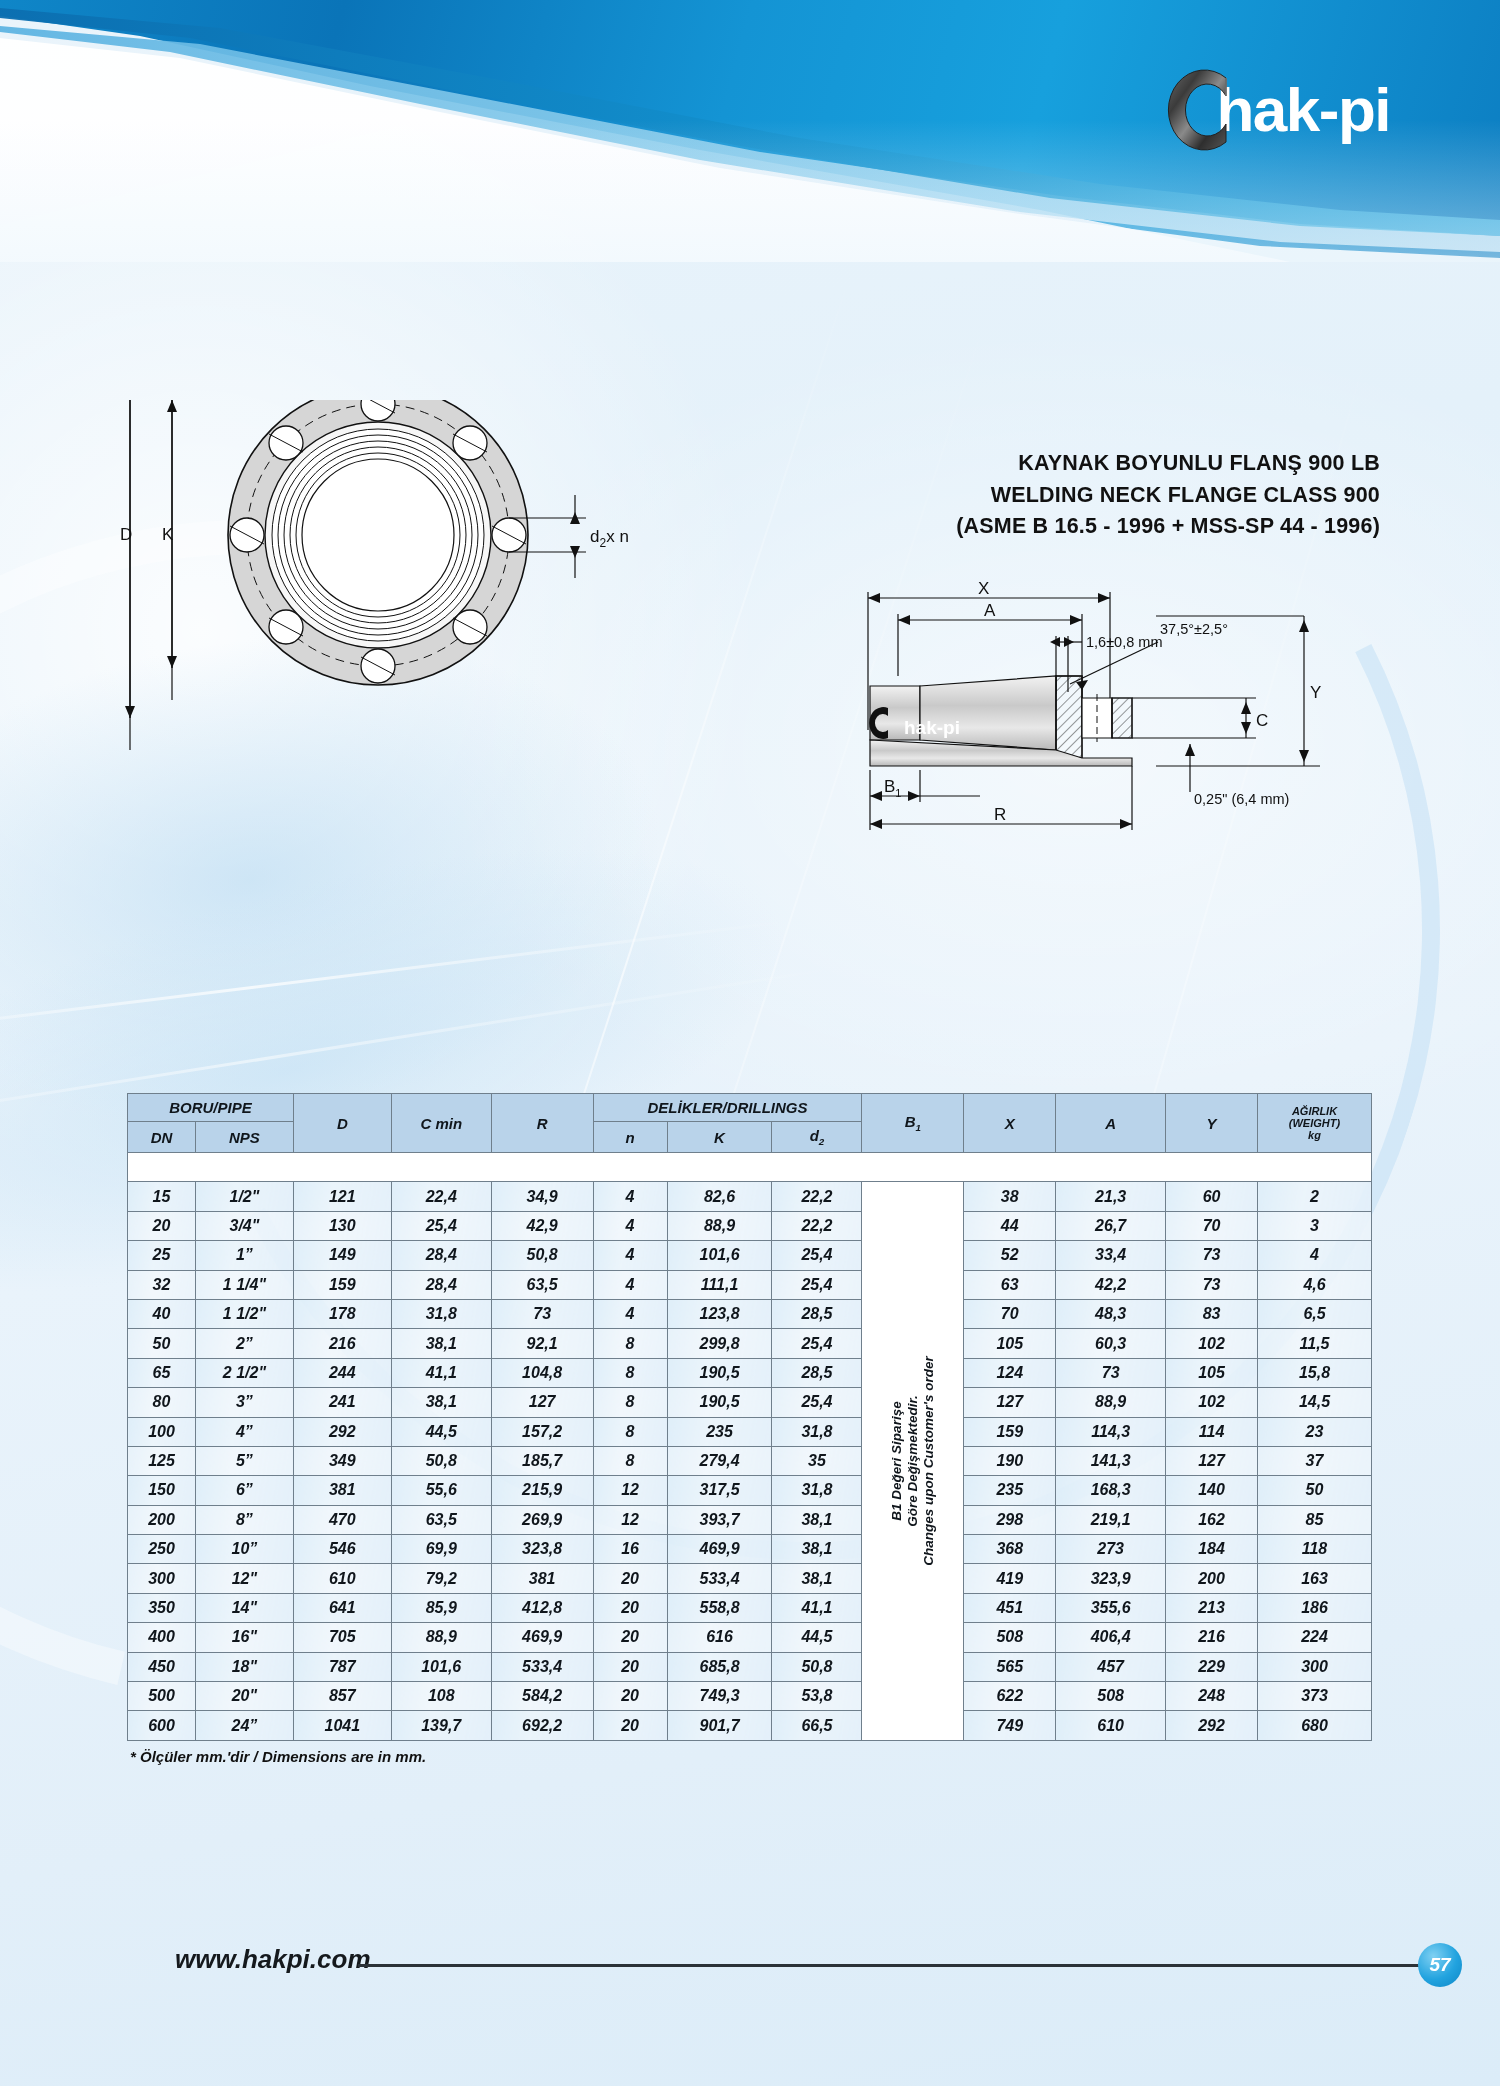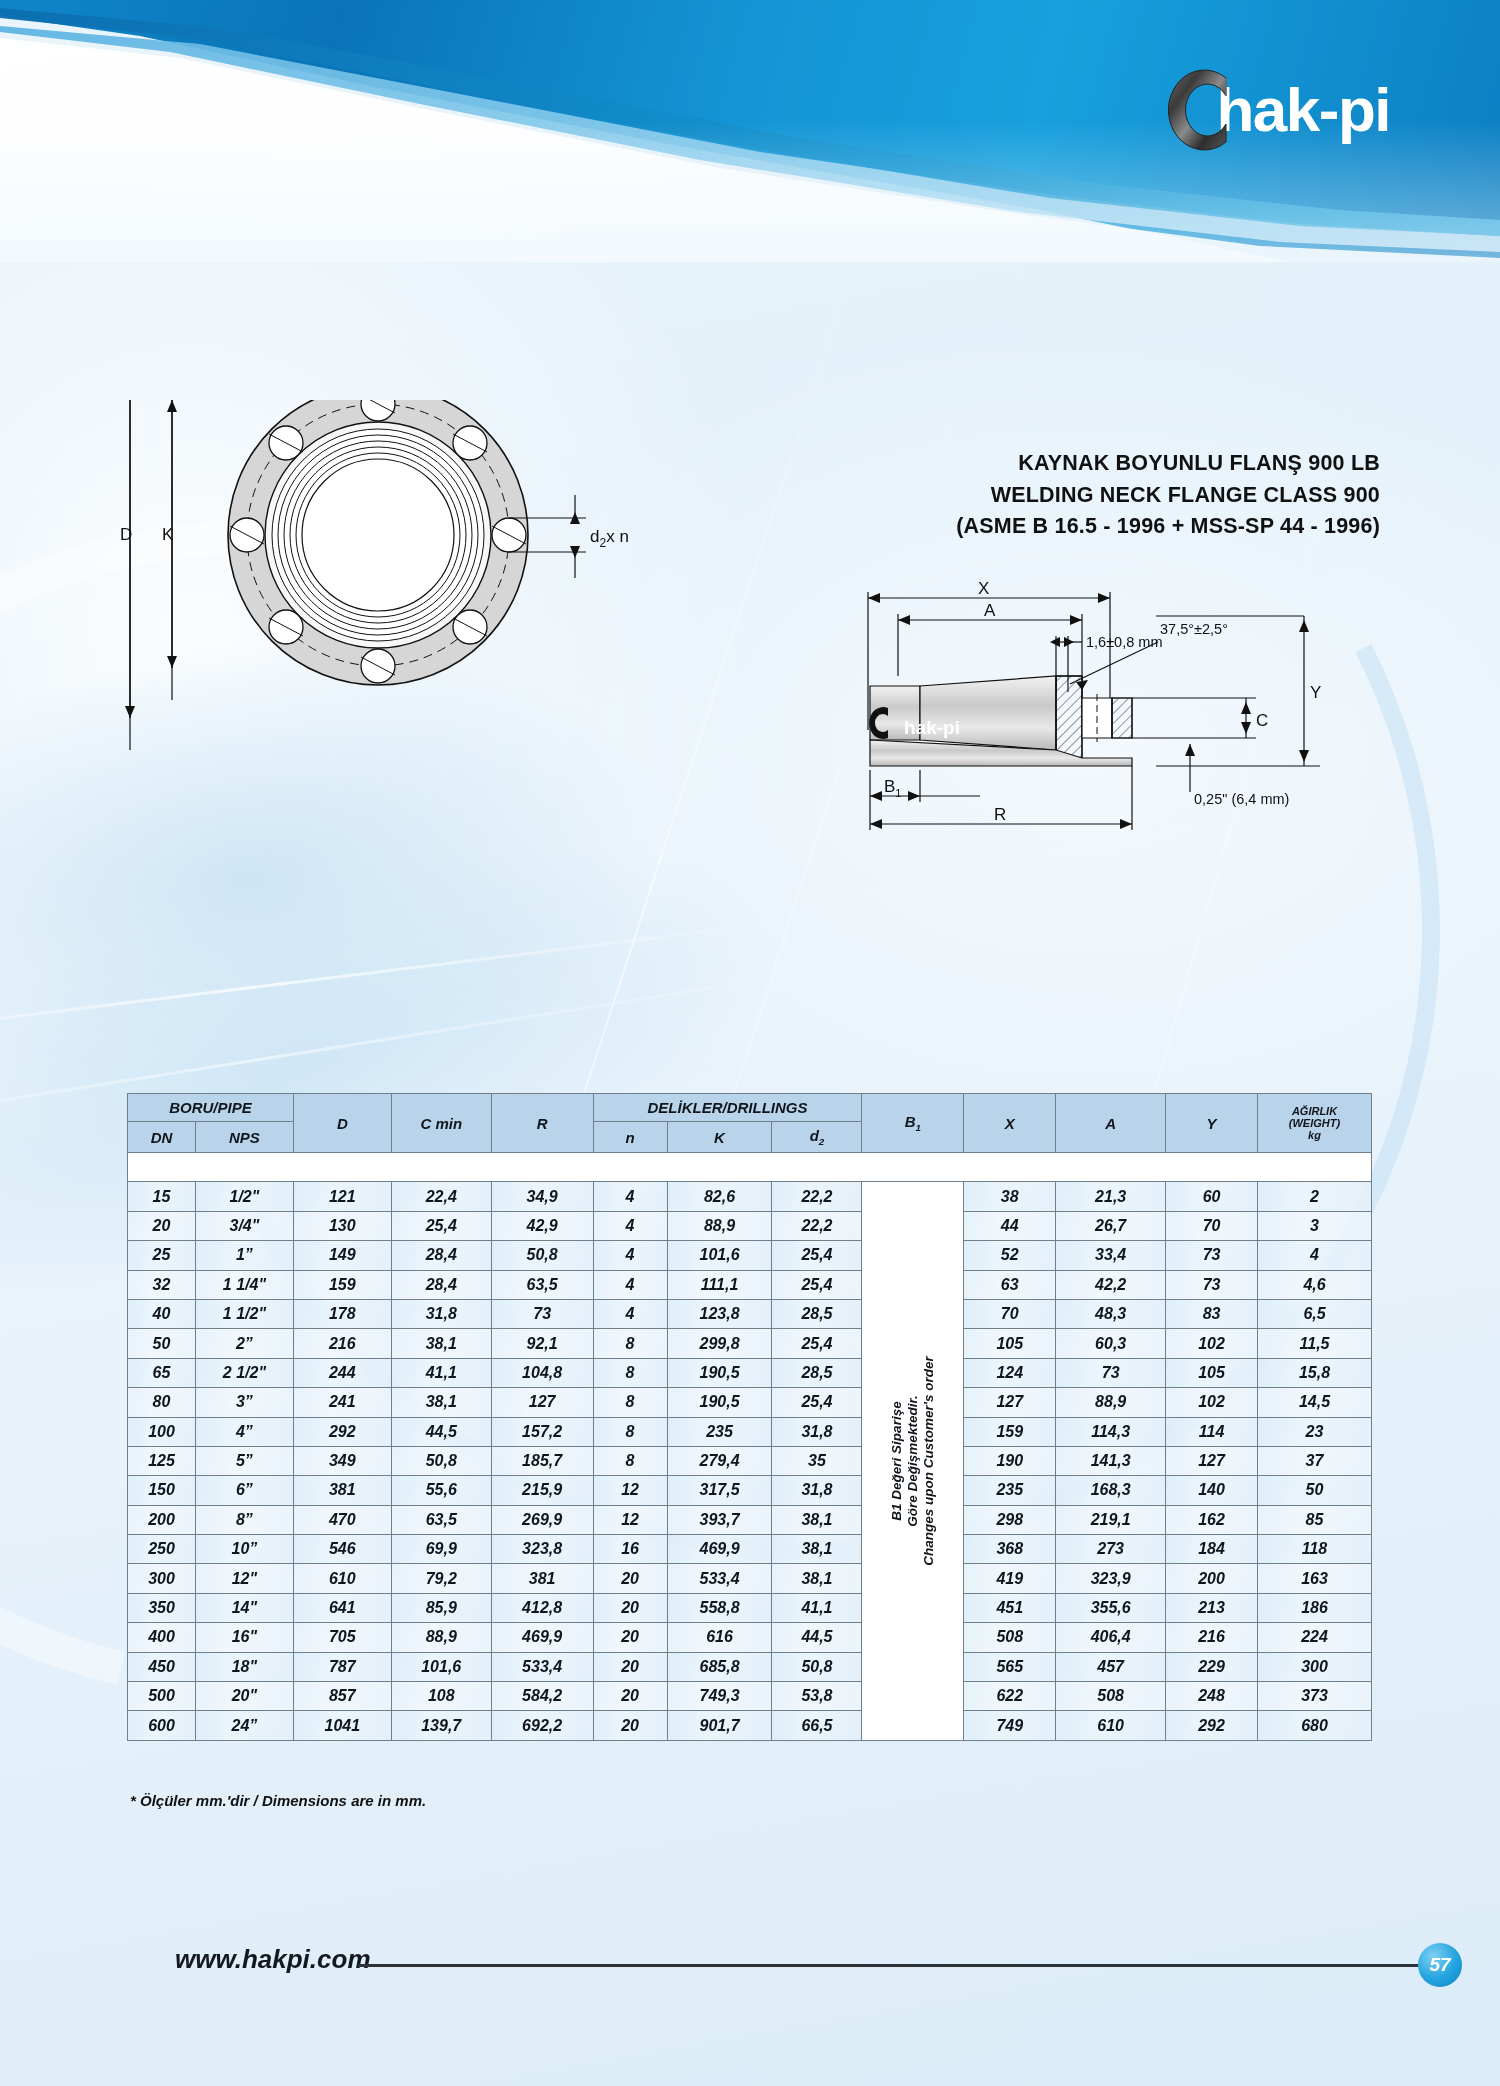--- a/index.html
+++ b/index.html
@@ -146,21 +146,21 @@
     position:absolute; left:50%; top:50%;
     transform: translate(-50%,-50%) rotate(-90deg);
     white-space:nowrap; font-size:13.5px; font-style:italic; font-weight:bold;
     line-height:1.2; text-align:center; color:#10161c;
   }
   .hdr-sub { font-size:11px; font-weight:bold; font-style:italic; }
   sub { font-size:.65em; }
   .note {
     position:absolute; left:130px; top:1748px;
     font-family:"Liberation Sans", sans-serif;
-    font-style:italic; font-weight:bold; font-size:15px; color:#111; z-index:5;margin-top:44px;
+    font-style:italic; font-weight:bold; font-size:15px; color:#111; z-index:5;
   }
 
   
   .footer { position:absolute; left:0; top:1938px; width:1500px; height:60px; z-index:6; }
   .footer-url {
     position:absolute; left:175px; top:6px;
     font-family:"Liberation Sans", sans-serif;
     font-style:italic; font-weight:bold; font-size:26px; color:#15191d;
   }
   .footer-rule {

